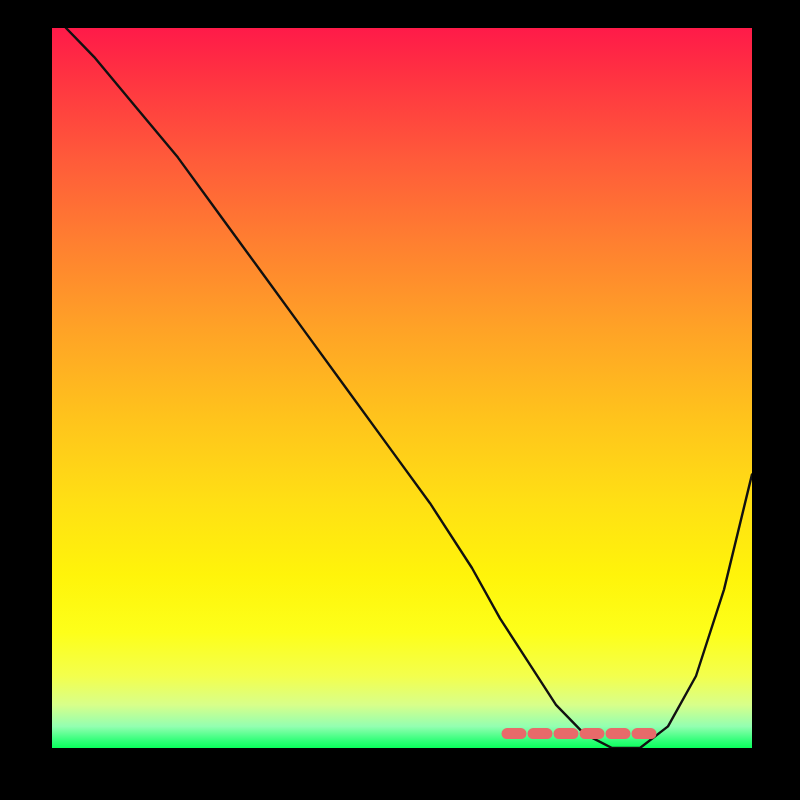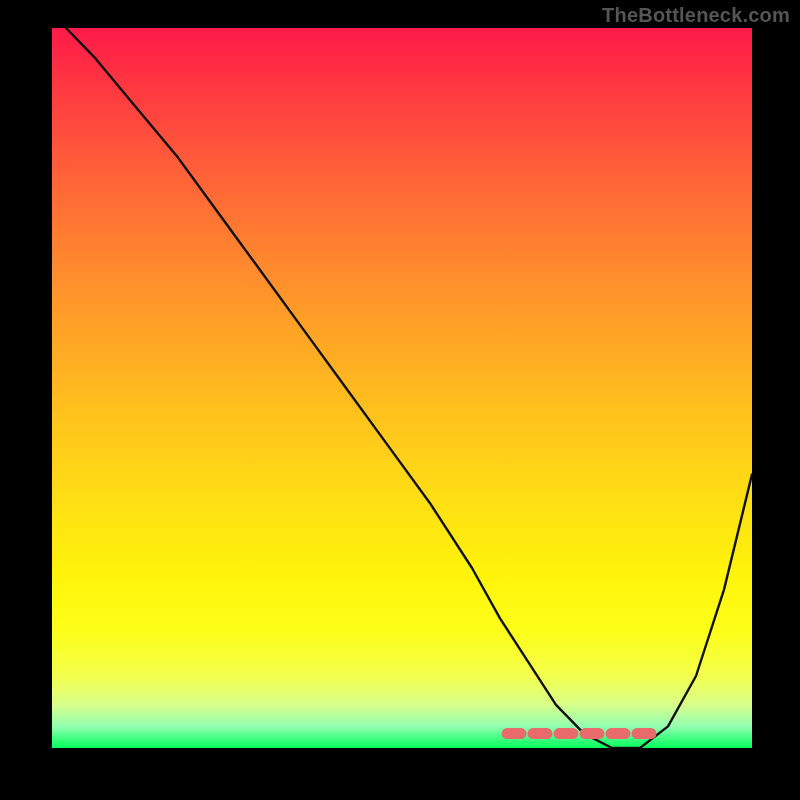--- a/index.html
+++ b/index.html
@@ -67,21 +67,20 @@
     stroke-width: 11;
     stroke-linecap: round;
     stroke-linejoin: round;
     stroke-dasharray: 14 12;
   }
 </style>
 </head>
 <body>
 <div class="wrap">
 
-  <div class="watermark">TheBottleneck.com</div>
 
   <div class="plot-area">
 
     <svg viewBox="0 0 700 720" width="700" height="720">
       <path class="curve" d="M14.0 0.0 L42.0 28.8 L84.0 79.2 L126.0 129.6 L168.0 187.2 L210.0 244.8 L252.0 302.4 L294.0 360.0 L336.0 417.6 L378.0 475.2 L420.0 540.0 L448.0 590.4 L476.0 633.6 L504.0 676.8 L532.0 705.6 L560.0 720.0 L588.0 720.0 L616.0 698.4 L644.0 648.0 L672.0 561.6 L700.0 446.4"></path>
       <path class="marker-path" d="M455.0 705.6 L609.0 705.6"></path>
     </svg>
   </div>
 
 </div>

